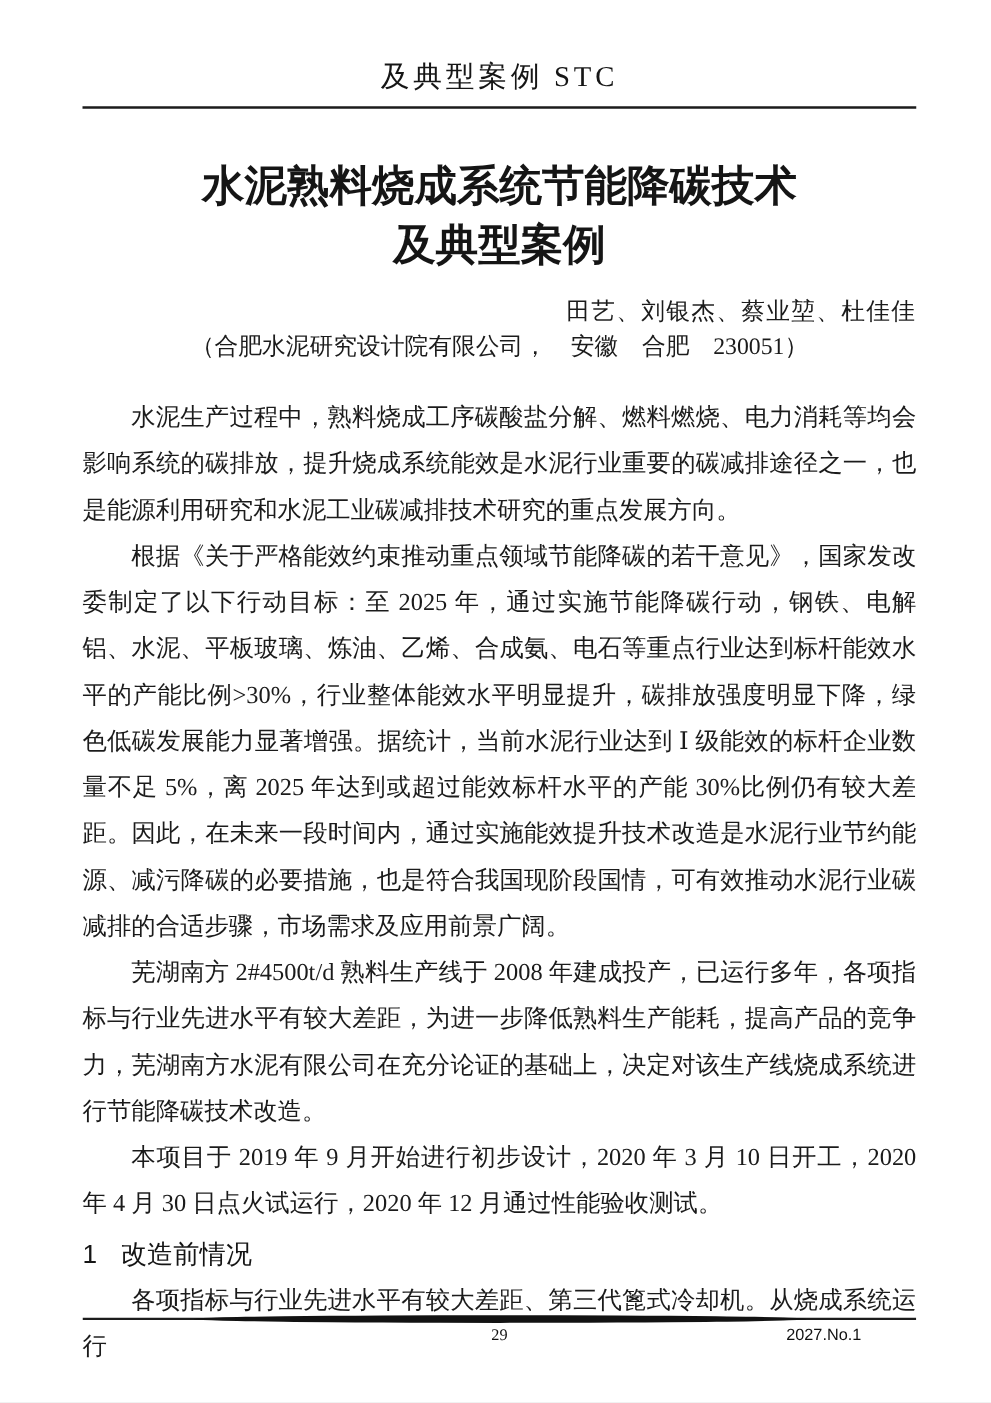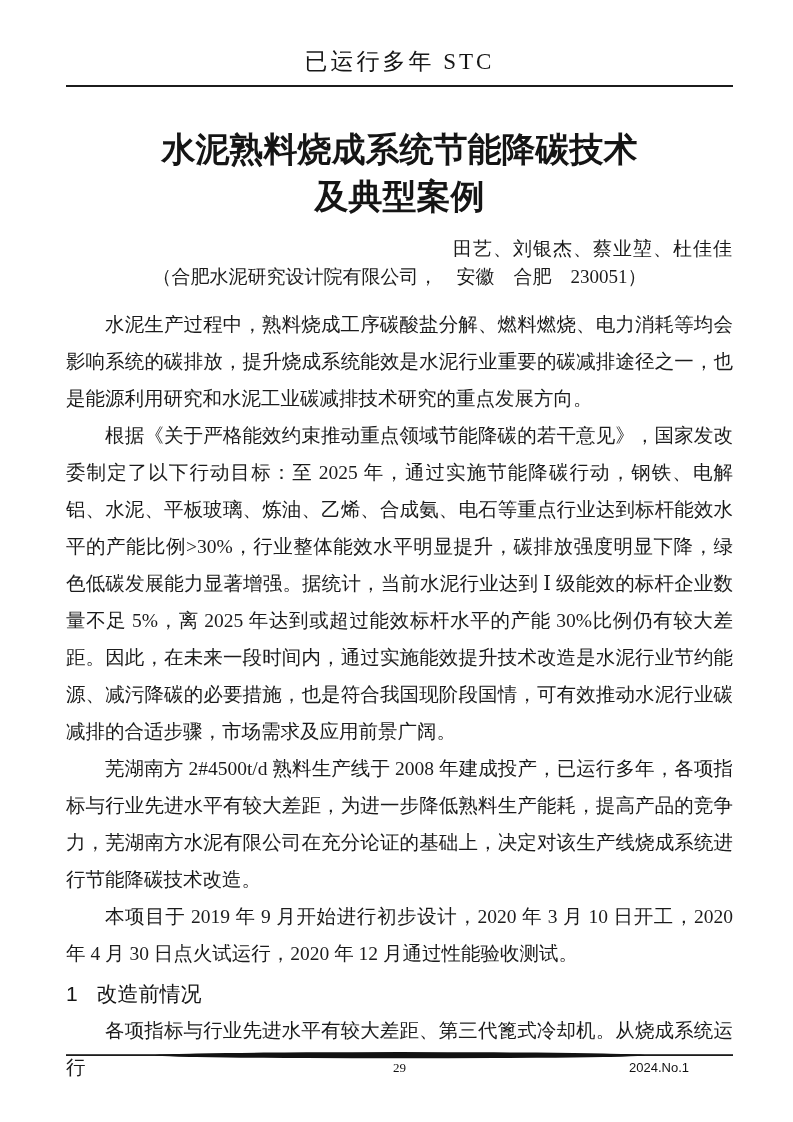--- a/index.html
+++ b/index.html
@@ -65,21 +65,21 @@
     top: 264px;
     left: 66px;
     width: 667px;
     text-align: center;
     font-size: 19px;
     color: #1b1b1b;
   }
   
   .body-text {
     position: absolute;
-    top: 306px;
+    top: 316px;
     left: 66px;
     width: 667px;
   }
   .body-text p {
     margin: 0;
     padding: 0;
     font-size: 19.5px;
     line-height: 37px;
     text-align: justify;
     text-justify: inter-ideograph;
@@ -122,21 +122,21 @@
     font-family: "Liberation Sans", "DejaVu Sans", sans-serif;
     font-size: 13px;
     color: #111;
   }
 </style>
 </head>
 <body>
 
 <div class="page">
 
-  <div class="journal-head">已运行多年 STC</div>
+  <div class="journal-head">及典型案例 STC</div>
 
   <div class="header-rule"></div>
 
   <div class="article-title">
     <div>水泥熟料烧成系统节能降碳技术</div>
     <div>及典型案例</div>
   </div>
 
   <div class="authors-line">田艺、刘银杰、蔡业堃、杜佳佳</div>
 
@@ -155,15 +155,15 @@
     <p>各项指标与行业先进水平有较大差距、第三代篦式冷却机。从烧成系统运行</p>
   </div>
 
   <svg class="footer-rule" viewBox="0 0 667 11" preserveAspectRatio="none" aria-hidden="true">
     <rect x="0" y="4.2" width="667" height="1.8" fill="#1c1c1c"></rect>
     <ellipse cx="334" cy="5.2" rx="245" ry="3.1" fill="#121212"></ellipse>
   </svg>
 
   <div class="footer-page-number">29</div>
 
-  <div class="footer-issue">2024.No.1</div>
+  <div class="footer-issue">2027.No.1</div>
 
 </div>
 
 </body></html>

